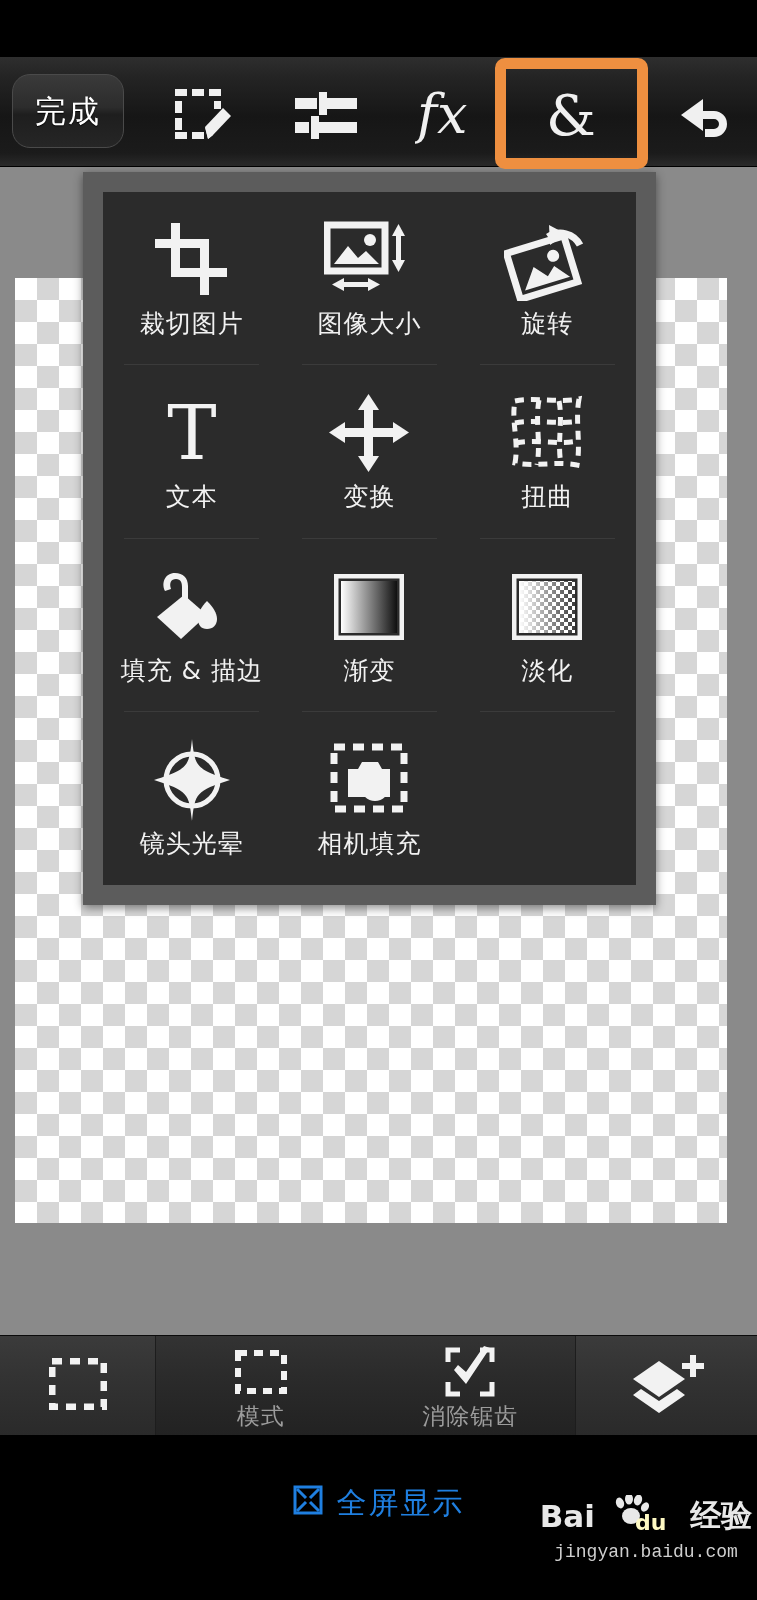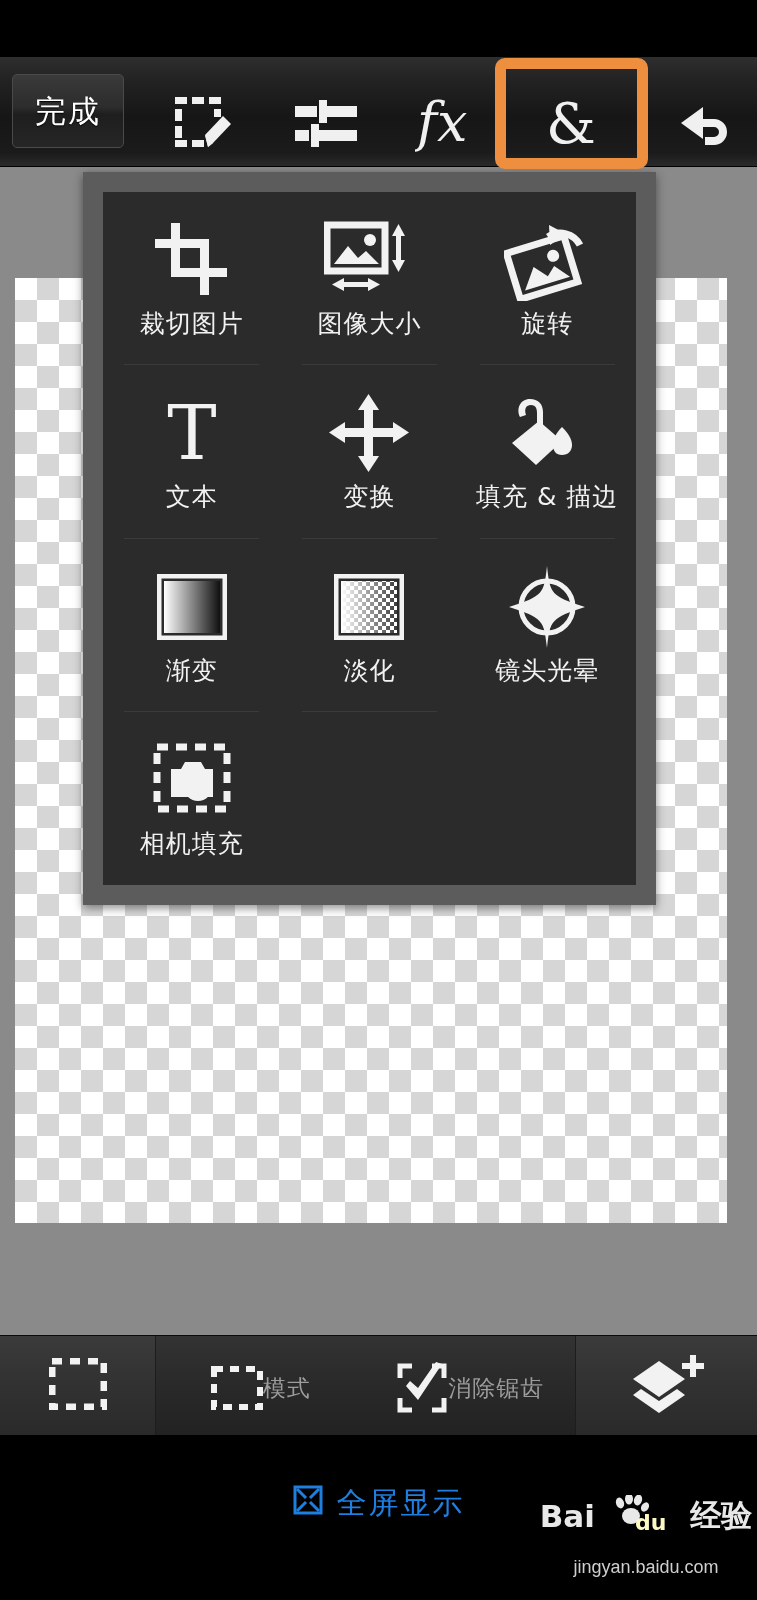--- a/index.html
+++ b/index.html
@@ -36,34 +36,34 @@
     left: 0; top: 57px;
     width: 757px; height: 110px;
     background: linear-gradient(to bottom, #2e2e2e 0%, #242424 18%, #161616 55%, #1b1b1b 88%, #2a2a2a 100%);
     border-bottom: 1px solid #000;
     box-sizing: border-box;
   }
   .done-btn {
     position: absolute;
     left: 12px; top: 17px;
     width: 112px; height: 74px;
-    border-radius: 5px;
+    border-radius: 18px;
     background: linear-gradient(to bottom, #3a3a3a 0%, #2c2c2c 45%, #1e1e1e 55%, #262626 100%);
     border: 1px solid #4a4a4a;
     box-sizing: border-box;
     color: #fff;
     font-size: 31px;
     line-height: 72px;
     text-align: center;
     letter-spacing: 2px;
     text-shadow: 0 1px 1px #000;
   }
   .tool-btn {
     position: absolute;
-    top: 12px;
+    top: 4px;
     height: 110px;
     display: flex;
     align-items: center;
     justify-content: center;
   }
   .tool-btn svg { display: block; }
 
   .highlight-box {
     position: absolute;
     left: 495px; top: 58px;
@@ -171,21 +171,21 @@
     display: flex;
   }
   .bb-right {
     left: 576px; width: 181px;
     background: linear-gradient(to bottom, #3b3b3b 0%, #333 40%, #2a2a2a 100%);
     display: flex; align-items: center; justify-content: center;
   }
   .bb-item {
     flex: 1;
     display: flex;
-    flex-direction: row;
+    flex-direction: column;
     align-items: center;
     justify-content: center;
     padding-top: 4px;
   }
   .bb-item .bb-icon {
     height: 56px;
     display: flex; align-items: center; justify-content: center;
   }
   .bb-item .bb-label {
     color: #9c9c9c;
@@ -229,22 +229,22 @@
     display: flex;
     align-items: center;
     justify-content: center;
     gap: 18px;
     white-space: nowrap;
   }
   .wm-paw { position: relative; top: -3px; }
   .wm-url {
     color: #cfcfcf;
     font-size: 18px;
-    margin-top: 20px;
-    font-family: Liberation Sans, sans-serif;
+    margin-top: 5px;
+    font-family: Liberation Mono, monospace;
   }
 </style>
 </head>
 <body>
 
 <div id="app">
 
   <div class="status-bar"></div>
 
   <div class="top-toolbar">
@@ -391,20 +391,35 @@
                 <path d="M39.5 78 L50 62 L29 62 Z"></path>
                 <path d="M0 38.5 L16 28 L16 49 Z"></path>
                 <path d="M80 38.5 L64 28 L64 49 Z"></path>
               </g>
             </svg>
           </span>
           <span class="mi-label">变换</span>
           <span class="sep"></span>
         </div>
 
+        <div class="menu-cell">
+          <span class="mi-icon">
+            <svg width="76" height="76" viewBox="0 0 76 76">
+              <g stroke="#f2f2f2" stroke-width="5" fill="none">
+                <path d="M6 6 C 26 2, 50 8, 70 4 C 66 26, 72 48, 68 70 C 46 66, 26 72, 6 68 C 10 46, 2 26, 6 6 Z" stroke-dasharray="9 7"></path>
+                <path d="M30 5 C 26 26, 32 48, 28 70" stroke-dasharray="9 7"></path>
+                <path d="M50 6 C 54 26, 48 48, 52 69" stroke-dasharray="9 7"></path>
+                <path d="M6 28 C 26 24, 50 30, 70 26" stroke-dasharray="9 7"></path>
+                <path d="M7 48 C 27 44, 49 50, 69 46" stroke-dasharray="9 7"></path>
+              </g>
+            </svg>
+          </span>
+          <span class="mi-label">扭曲</span>
+          <span class="sep"></span>
+        </div>
 
         <div class="menu-cell">
           <span class="mi-icon">
             <svg width="82" height="80" viewBox="0 0 82 80">
               <g fill="#f2f2f2">
                 <path d="M24 6 C 14 6, 10 16, 14 24 L20 22 C 18 16, 20 12, 25 12 C 30 12, 31 16, 31 20 L31 34 L37 34 L37 19 C 37 11, 32 6, 24 6 Z"></path>
                 <path d="M33 28 L6 50 L30 72 L56 48 Z"></path>
                 <path d="M56 34 C 62 40, 66 46, 66 52 C 66 58, 62 62, 56 62 C 50 62, 47 58, 47 52 C 47 46, 50 40, 56 34 Z"></path>
               </g>
             </svg>

